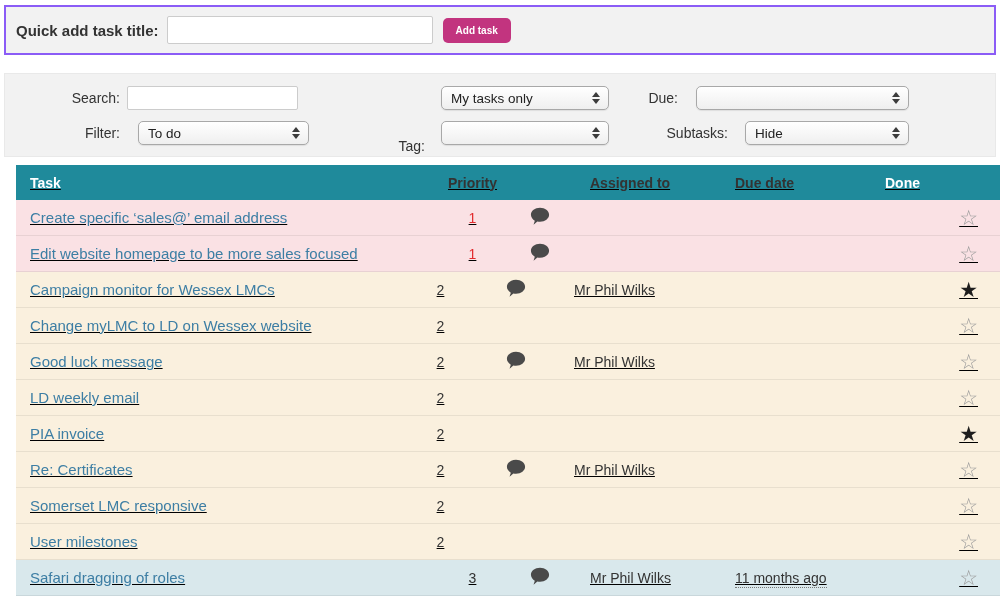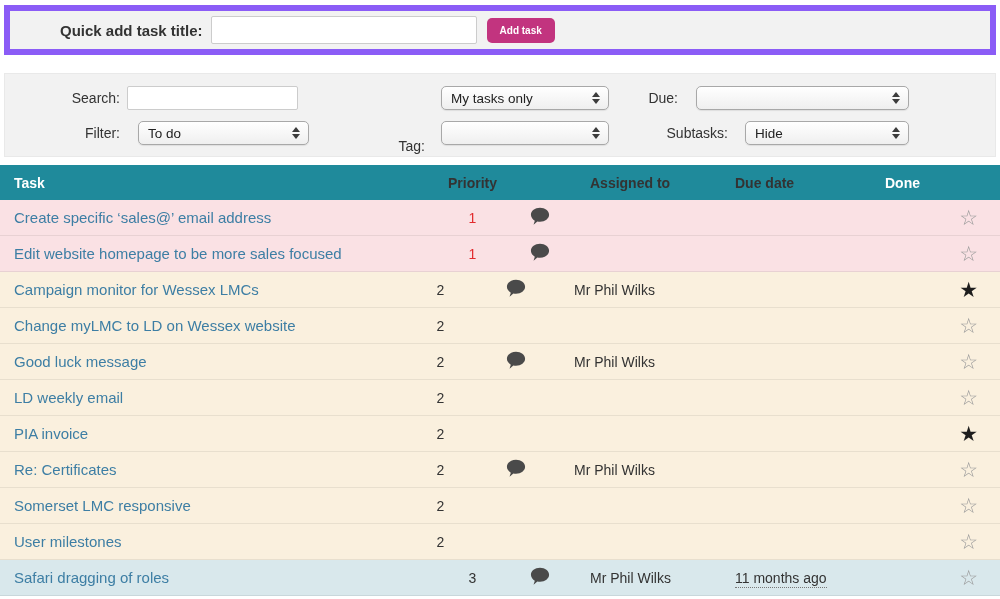--- a/index.html
+++ b/index.html
@@ -4,37 +4,37 @@
 <style>
   * { margin:0; padding:0; box-sizing:border-box; }
   html,body { width:1000px; height:599px; background:#fff; font-family:"Liberation Sans", sans-serif; overflow:hidden; }
   :root{
     --accent:#c2347f; --header-bg:#1f8a9b; --link:#3d7ea4; --hi:#e22b2e;
     --row-pink:#fae1e4; --row-cream:#faf0de; --row-blue:#d9e8ec; --panel:#f2f2f2;
   }
   .panel { background:var(--panel); }
 
   
-  .quick-add-bar{ position:absolute; left:4px; right:4px; top:5px; height:50px; display:flex; align-items:center; border:6px solid #8b5cf6;padding-left:40px; }
+  .quick-add-bar{ position:absolute; left:4px; right:4px; top:5px; height:50px; display:flex; align-items:center; border:2px solid #8b5cf6; }
   .quick-add-bar label{ font-size:15px; font-weight:bold; color:#333; margin-left:10px; }
   .quick-add-input{ margin-left:8px; width:266px; height:28px; border:1px solid #ccc; border-radius:2px; background:#fff; font-size:14px; padding:0 6px; outline:none; }
   .add-task-btn{ margin-left:10px; height:25px; padding:0 13px; background:var(--accent); color:#fff; font-weight:bold; font-size:10px; border:none; border-radius:5px; cursor:pointer; font-family:inherit; }
 
   
   .filter-panel{ position:absolute; left:4px; right:4px; top:73px; height:84px; border:1px solid #e9e9e9; }
   .f-label{ position:absolute; font-size:14px; color:#333; text-align:right; height:24px; line-height:24px; }
   .f-input{ position:absolute; height:24px; border:1px solid #ccc; border-radius:2px; background:#fff; font-size:13px; padding:0 6px; outline:none; }
   .select{ position:absolute; height:24px; background:linear-gradient(#ffffff,#efefef); border:1px solid #a8a8a8; border-radius:5px; box-shadow:0 1px 1px rgba(0,0,0,0.08); display:flex; align-items:center; padding:0 24px 0 9px; font-size:13.5px; color:#222; cursor:pointer;margin-left:11px; }
   .select .arrows{ position:absolute; right:8px; top:50%; transform:translateY(-50%); display:flex; flex-direction:column; align-items:center; }
   .arr{ width:0; height:0; border-left:4px solid transparent; border-right:4px solid transparent; }
   .arr.up{ border-bottom:5px solid #3c3c3c; margin-bottom:2px; }
   .arr.down{ border-top:5px solid #3c3c3c; }
 
   
-  .task-table{ position:absolute; left:0; right:0; top:165px; }
+  .task-table{ position:absolute; left:16px; right:0; top:165px;text-decoration:underline; }
   .thead{ display:flex; align-items:center; height:35px; background:var(--header-bg); color:#fff; font-weight:bold; font-size:14px; }
   .trow{ display:flex; align-items:center; height:36px; border-bottom:1px solid rgba(0,0,0,0.07); font-size:14px; }
   .row-pink{ background:var(--row-pink); }
   .row-cream{ background:var(--row-cream);gap:8px; }
   .row-blue{ background:var(--row-blue); }
   .col{ flex:none; }
   .col-task{ flex:1 1 auto; padding-left:14px; overflow:hidden; white-space:nowrap; }
   .col-priority{ width:75px; text-align:center; color:#333; }
   .col-priority.hi{ color:var(--hi); }
   .col-comment{ width:60px; text-align:center; }

